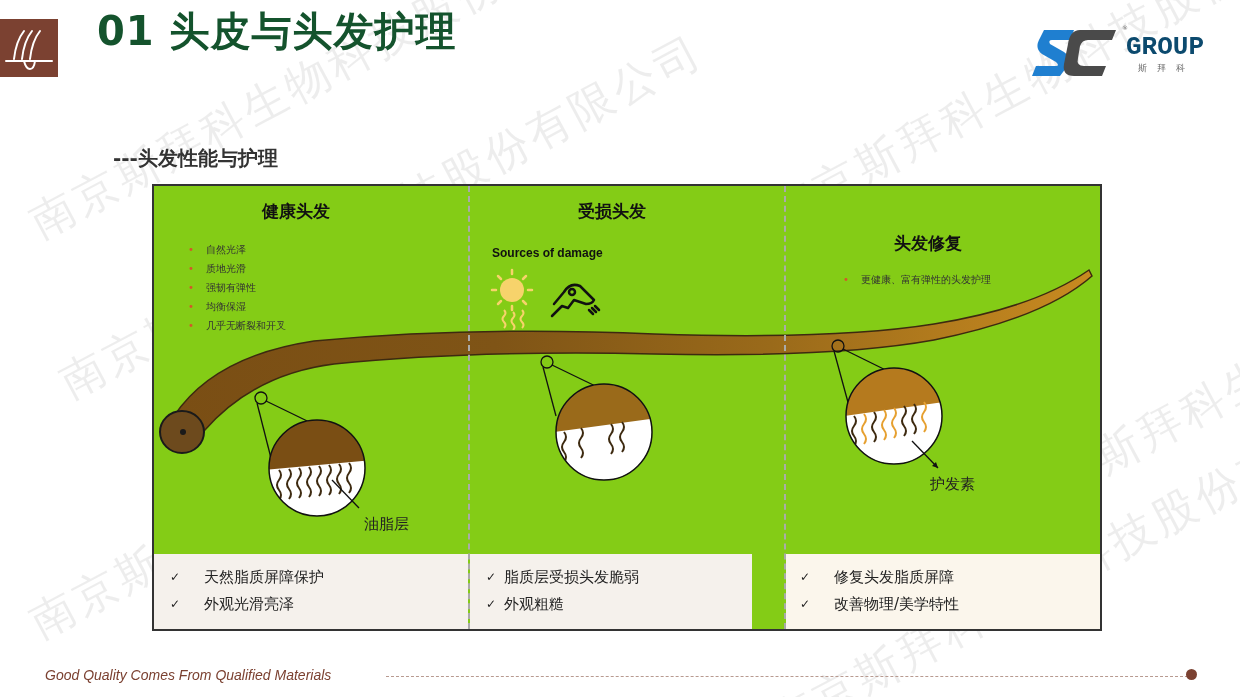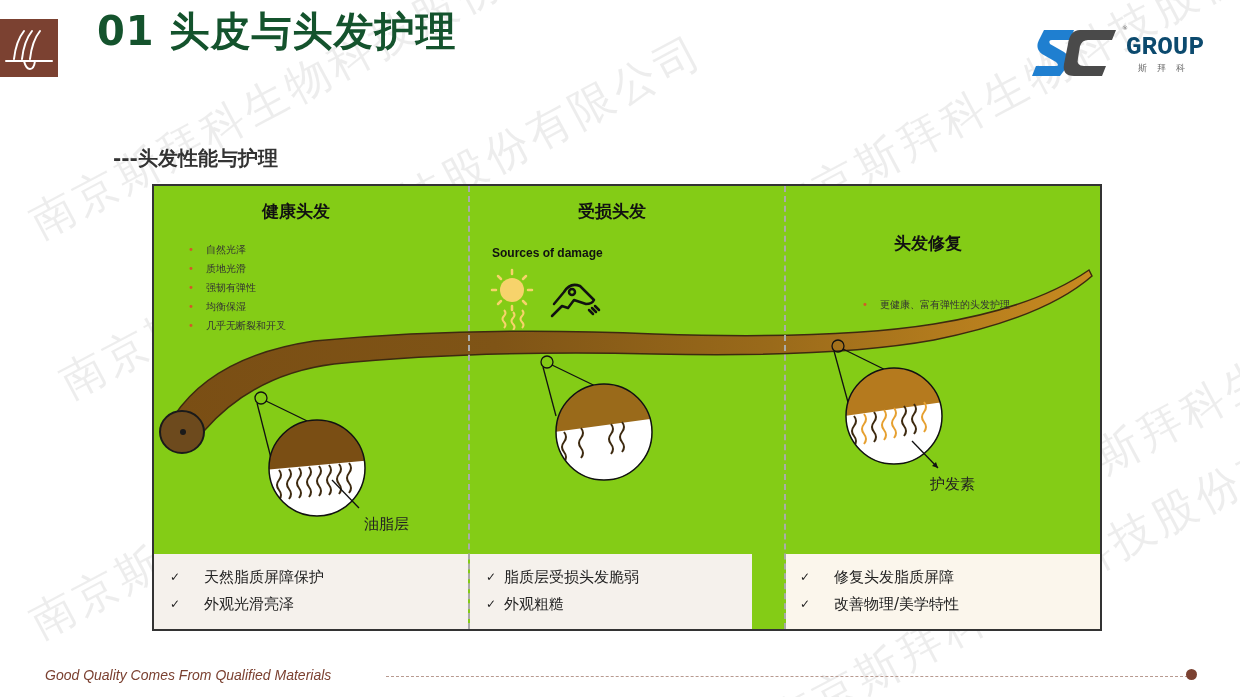--- a/index.html
+++ b/index.html
@@ -204,21 +204,21 @@
         <line x1="47" y1="36" x2="51" y2="40"></line>
         <line x1="53" y1="32" x2="57" y2="36"></line>
     </g>
   </svg>
   <ul class="checks" style="left:332px; top:378px;">
     <li style="padding-left:18px;"><span class="tick">✓</span><span>脂质层受损头发脆弱</span></li>
     <li style="padding-left:18px;"><span class="tick">✓</span><span>外观粗糙</span></li>
   </ul>
 
   <div class="col-title" style="left:740px; top:14px;margin-top:32px;">头发修复</div>
-  <ul class="bullets" style="left:708px; top:84px;margin-top:25px;">
+  <ul class="bullets" style="left:689px; top:84px;">
     <li>更健康、富有弹性的头发护理</li>
   </ul>
   <div class="label-cn" style="left:776px; top:289px;">护发素</div>
   <ul class="checks" style="left:646px; top:378px;">
     <li><span class="tick">✓</span><span>修复头发脂质屏障</span></li>
     <li><span class="tick">✓</span><span>改善物理/美学特性</span></li>
   </ul>
 </div>
 
 <div class="tagline">Good Quality Comes From Qualified Materials</div>

